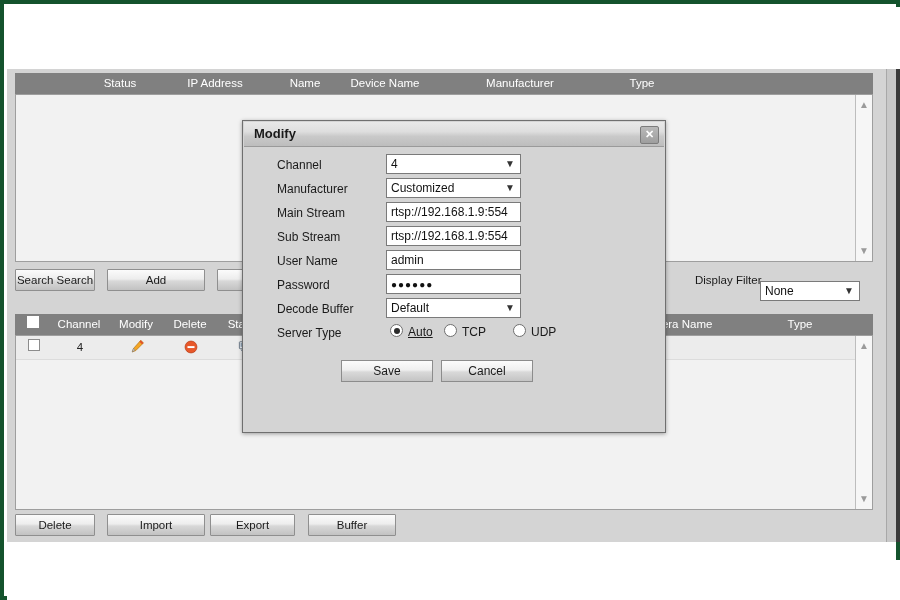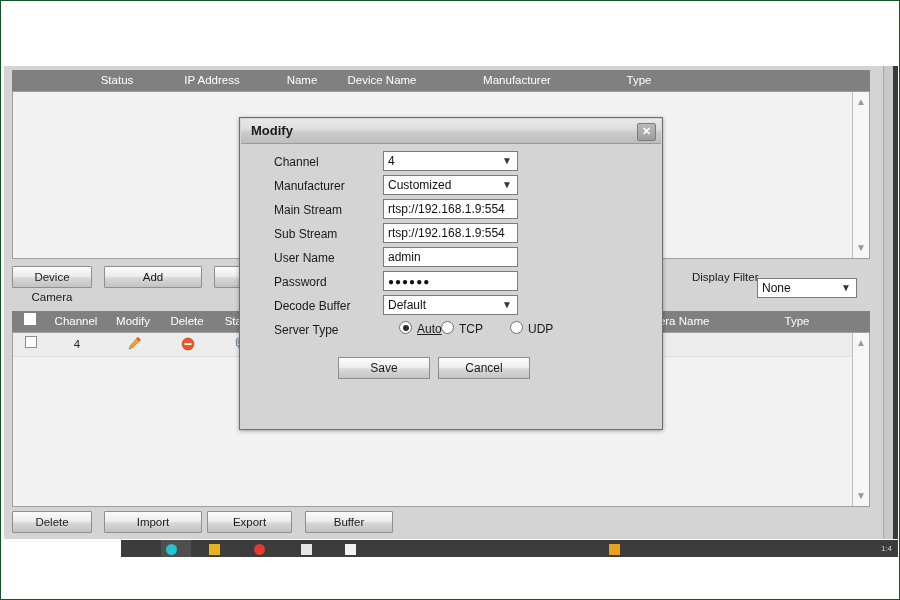--- a/index.html
+++ b/index.html
@@ -12,21 +12,21 @@
     height: 600px;
     overflow: hidden;
     font-family: "Liberation Sans", sans-serif;
     position: relative;
   }
   .page-frame {
     position: absolute;
     left: 0; top: 0;
     width: 900px; height: 600px;
     box-sizing: border-box;
-    border: 1px solid #14532d;
+    border: 4px solid #14532d;
     background: #ffffff;
   }
   .white-top {
     position: absolute;
     left: 3px; top: 3px;
     width: 894px; height: 62px;
     background: #ffffff;
   }
   
   .app-area {
@@ -336,21 +336,21 @@
         <span class="col" style="left:582px;width:90px;">Type</span>
       </div>
 
       <div class="list-pane" id="top-list">
         <div class="vscroll">
           <div class="arrow up">▲</div>
           <div class="arrow down">▼</div>
         </div>
       </div>
 
-      <div class="btn" style="left:8px;  top:200px; width:80px;">Device Camera</div>
+      <div class="btn" style="left:8px;  top:200px; width:80px;">Search Search</div>
       <div class="btn" style="left:100px;top:200px; width:98px;">Add</div>
       <div class="btn" style="left:210px;top:200px; width:98px; overflow:hidden;">Man</div>
 
       <span class="filter-label" style="left:688px; top:201px;">Display Filter</span>
       <div class="sel" style="left:753px; top:212px; width:100px;">
         <span>None</span>
         <span class="chev">▼</span>
       </div>
 
       <div class="table-head" id="bottom-table-head">
@@ -464,41 +464,31 @@
       <span class="form-label">Decode Buffer</span>
       <div class="form-input dd">
         <span>Default</span>
         <span class="chev">▼</span>
       </div>
     </div>
 
     <div class="form-row" style="top:201px;">
       <span class="form-label">Server Type</span>
       <div class="radio-group">
-        <span class="radio-item" style="left:16px;text-decoration:underline;">
+        <span class="radio-item" style="left:4px;text-decoration:underline;">
           <span class="radio-dot on"></span><span>Auto</span>
         </span>
         <span class="radio-item" style="left:58px;">
           <span class="radio-dot"></span><span>TCP</span>
         </span>
         <span class="radio-item" style="left:127px;">
           <span class="radio-dot"></span><span>UDP</span>
         </span>
       </div>
     </div>
 
     <div class="dlg-btn" style="left:98px;  top:239px;">Save</div>
     <div class="dlg-btn" style="left:198px; top:239px;">Cancel</div>
   </div>
 
-  <div class="taskbar">
-    <div class="tb-active"></div>
-    <div class="tb-icon" style="left:45px;  border-radius:50%; background:#22c3d6;"></div>
-    <div class="tb-icon" style="left:88px;  background:#e8b21e;"></div>
-    <div class="tb-icon" style="left:133px; border-radius:50%; background:#e23a2e;"></div>
-    <div class="tb-icon" style="left:180px; background:#e6e6e6;"></div>
-    <div class="tb-icon" style="left:224px; background:#f2f2f2;"></div>
-    <div class="tb-icon" style="left:488px; background:#e8a020;"></div>
-    <span class="tb-clock">1:4</span>
-  </div>
 
   <div class="bottom-white"></div>
 </div>
 
 </body></html>

